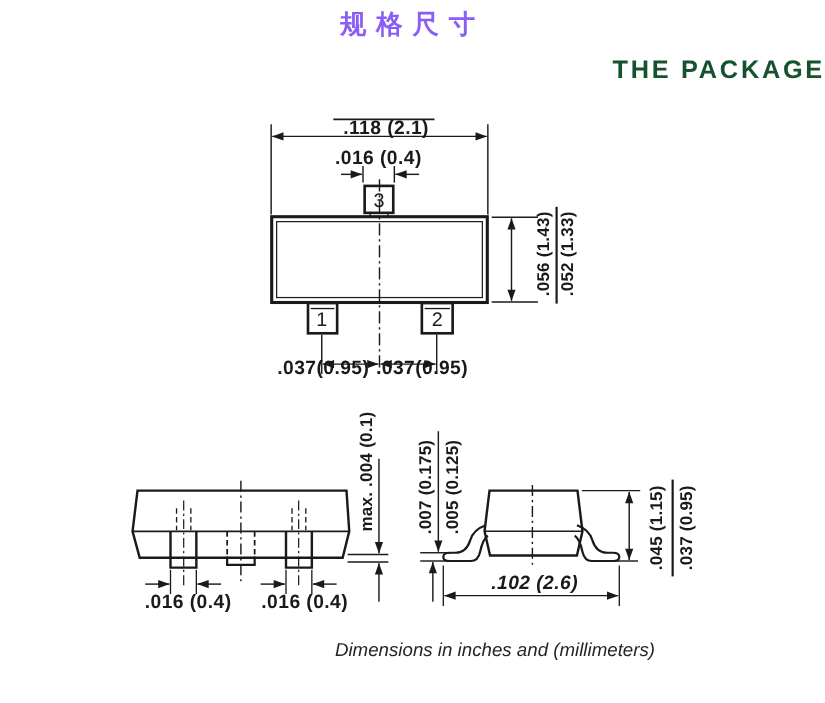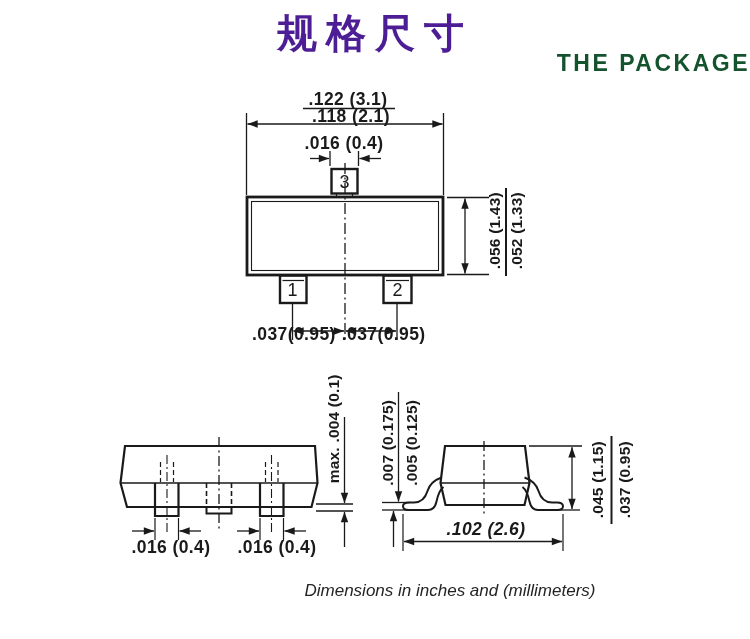--- a/index.html
+++ b/index.html
@@ -1,21 +1,21 @@
 <!DOCTYPE html>
 <html><head>
 <meta charset="utf-8">
 <style>
   html,body{margin:0;padding:0;background:#fff;}
   #stage{position:relative;width:750px;height:639px;background:#ffffff;overflow:hidden;
          font-family:"Liberation Sans",sans-serif;color:#1a1a1a;}
   #stage svg{position:absolute;left:0;top:0;}
   .abs{position:absolute;}
-  .ttl-zh{left:0;right:0;top:6px;text-align:center;font-size:40px;font-weight:bold;
-          letter-spacing:9px;color:#4c1d95;}
+  .ttl-zh{left:0;right:0;top:6px;text-align:center;font-size:24px;font-weight:bold;
+          letter-spacing:9px;color:#8b5cf6;}
   .ttl-en{left:0;right:0;top:50px;text-align:right;font-size:23px;font-weight:bold;
           letter-spacing:2.5px;color:#14532d;}
   .dim{font-size:17.5px;font-weight:bold;letter-spacing:.4px;white-space:nowrap;
        text-align:center;line-height:1;}
   .dim-sm{font-size:15.5px;font-weight:bold;letter-spacing:.2px;white-space:nowrap;
        text-align:center;line-height:1;}
   .rot{transform:rotate(-90deg);}
   .pinlbl{font-size:18px;line-height:1;text-align:center;}
   .footer{top:581px;left:145px;width:610px;display:flex;justify-content:center;
           align-items:baseline;gap:9px;font-size:17px;color:#242424;white-space:nowrap;}
@@ -127,21 +127,20 @@
         <line x1="403" y1="514" x2="403" y2="551" stroke-width="1.2"></line>
         <line x1="563" y1="514" x2="563" y2="551" stroke-width="1.2"></line>
         <line x1="404" y1="541.5" x2="562" y2="541.5" stroke-width="1.3" marker-start="url(#ae)" marker-end="url(#ae)"></line>
       </g>
     </g>
   </svg>
 
   <div class="abs ttl-zh">规格尺寸</div>
   <div class="abs ttl-en">THE PACKAGE</div>
 
-  <div class="abs dim" style="left:288px;top:91px;width:120px;">.122 (3.1)</div>
   <div class="abs dim" style="left:291px;top:108px;width:120px;">.118 (2.1)</div>
   <div class="abs dim" style="left:284px;top:135px;width:120px;">.016 (0.4)</div>
   <div class="abs pinlbl" style="left:334px;top:173px;width:21px;">3</div>
   <div class="abs pinlbl" style="left:282px;top:281px;width:21px;">1</div>
   <div class="abs pinlbl" style="left:387px;top:281px;width:21px;">2</div>
   <div class="abs dim-sm rot" style="left:450px;top:223px;width:90px;">.056 (1.43)</div>
   <div class="abs dim-sm rot" style="left:471.5px;top:223px;width:90px;">.052 (1.33)</div>
   <div class="abs" style="left:252px;top:326px;width:200px;display:flex;gap:6px;">
     <span class="dim">.037(0.95)</span>
     <span class="dim">.037(0.95)</span>

